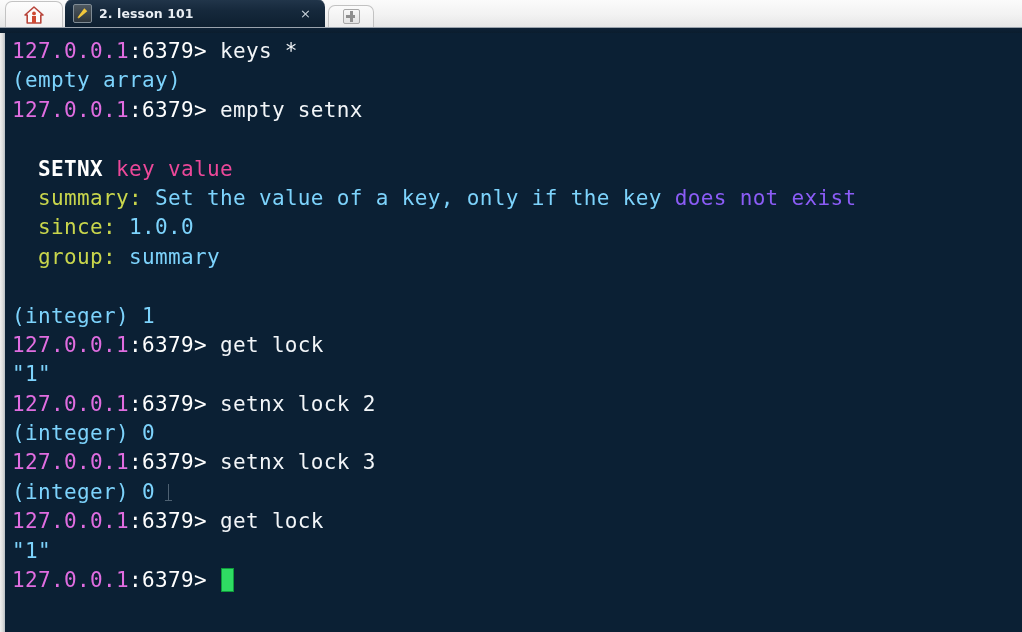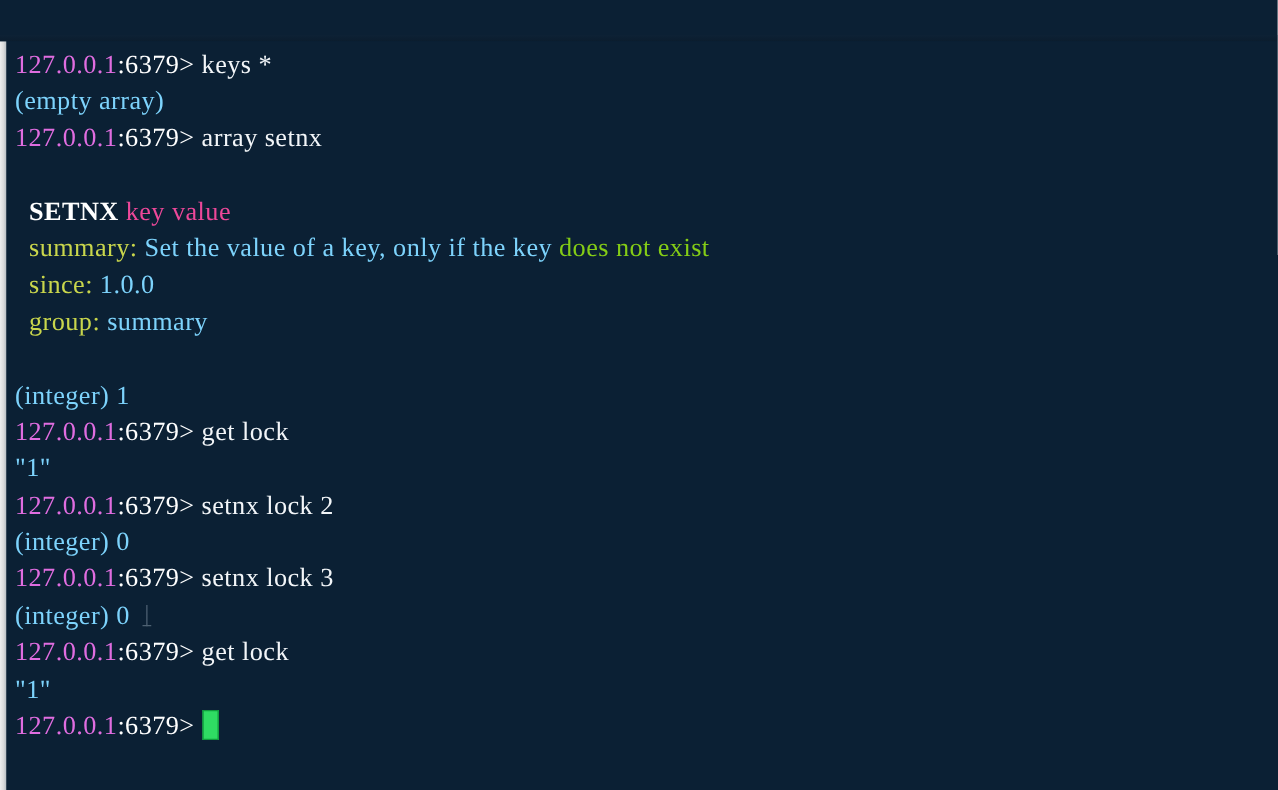--- a/index.html
+++ b/index.html
@@ -154,32 +154,31 @@
     box-sizing: border-box;
   }
 
   .line {
     height: 29.4px;
     line-height: 29.4px;
     font-size: 21px;
     white-space: pre;
     letter-spacing: 0.35px;
     color: #f0f4f8;
-    font-family: Liberation Serif, serif;
   }
   .line.blank { color: transparent; }
 
   .c-host   { color: #e06de0; }
   .c-port   { color: #ffffff; }
   .c-cmd    { color: #f2f5f8; }
   .c-out    { color: #7dd3fc; }
   .c-name   { color: #ffffff; font-weight: bold; }
   .c-args   { color: #ec4899; }
   .c-label  { color: #c9d64c; }
-  .c-red    { color: #84cc16; text-align: right; }
+  .c-red    { color: #8b5cf6; text-align: right; }
 
   .cursor {
     display: inline-block;
     width: 13px;
     height: 24px;
     background: #2fdc63;
     border: 1px solid #0f9c3c;
     box-sizing: border-box;
     vertical-align: -5px;
     margin-left: 1px;
@@ -207,28 +206,53 @@
     left: 0; top: 16px;
     width: 7px; height: 1px;
     background: #9fb0bf;
   }
 </style>
 </head>
 <body>
 
 <div id="app">
 
+  <div class="tabbar">
+
+    <div class="home-tab">
+      <svg class="home-icon" viewBox="0 0 22 20">
+        <path d="M11 2 L20 10 L17.8 10 L17.8 18 L4.2 18 L4.2 10 L2 10 Z" fill="#fdfdfd" stroke="#b8453b" stroke-width="1.6" stroke-linejoin="round"></path>
+        <rect x="9" y="11" width="4" height="7" fill="#cf4a33"></rect>
+        <circle cx="11" cy="8.4" r="1.9" fill="#cf4a33"></circle>
+      </svg>
+    </div>
+
+    <div class="active-tab">
+      <span class="tab-favicon">
+        <svg width="17" height="17" viewBox="0 0 17 17">
+          <path d="M3.5 12.6 L10.3 3.2 L13.3 6.2 L5.2 12.9 Z" fill="#f2c73b"></path>
+          <path d="M3.5 12.6 L5.2 12.9 L4.4 13.6 Z" fill="#e0a81f"></path>
+        </svg>
+      </span>
+      <span class="tab-title">2. lesson 101</span>
+      <span class="tab-close">×</span>
+    </div>
+
+    <div class="newtab">
+      <span class="plus-box"></span>
+    </div>
+  </div>
   <div class="tabbar-strip"></div>
 
   <div class="terminal">
     <div class="term-left-edge"></div>
     <div class="term-body" id="term-body">
         <div class="line"><span class="c-host">127.0.0.1</span><span class="c-port">:6379&gt; </span><span class="c-cmd">keys *</span></div>
         <div class="line"><span class="c-out">(empty array)</span></div>
-        <div class="line"><span class="c-host">127.0.0.1</span><span class="c-port">:6379&gt; </span><span class="c-cmd">array setnx</span></div>
+        <div class="line"><span class="c-host">127.0.0.1</span><span class="c-port">:6379&gt; </span><span class="c-cmd">empty setnx</span></div>
         <div class="line blank"><span>&nbsp;</span></div>
         <div class="line"><span>  </span><span class="c-name">SETNX </span><span class="c-args">key value</span></div>
         <div class="line"><span>  </span><span class="c-label">summary:</span><span class="c-out"> Set the value of a key, only if the key </span><span class="c-red">does not exist</span></div>
         <div class="line"><span>  </span><span class="c-label">since:</span><span class="c-out"> 1.0.0</span></div>
         <div class="line"><span>  </span><span class="c-label">group:</span><span class="c-out"> summary</span></div>
         <div class="line blank"><span>&nbsp;</span></div>
         <div class="line"><span class="c-out">(integer) 1</span></div>
         <div class="line"><span class="c-host">127.0.0.1</span><span class="c-port">:6379&gt; </span><span class="c-cmd">get lock</span></div>
         <div class="line"><span class="c-out">"1"</span></div>
         <div class="line"><span class="c-host">127.0.0.1</span><span class="c-port">:6379&gt; </span><span class="c-cmd">setnx lock 2</span></div>

